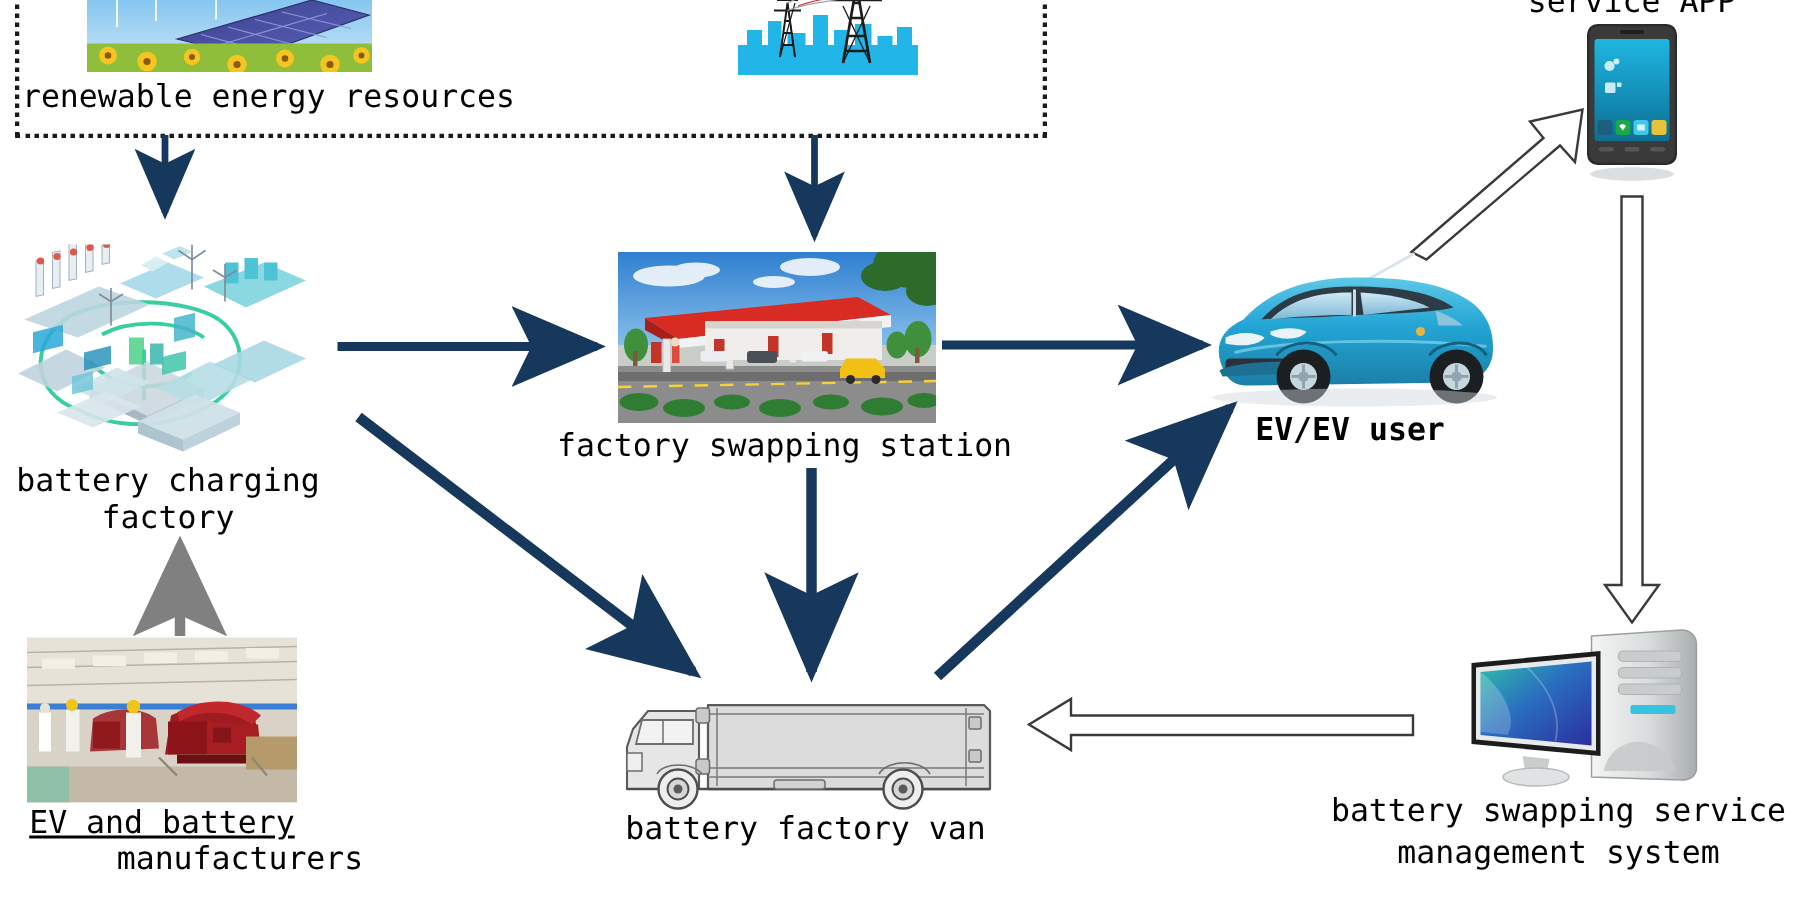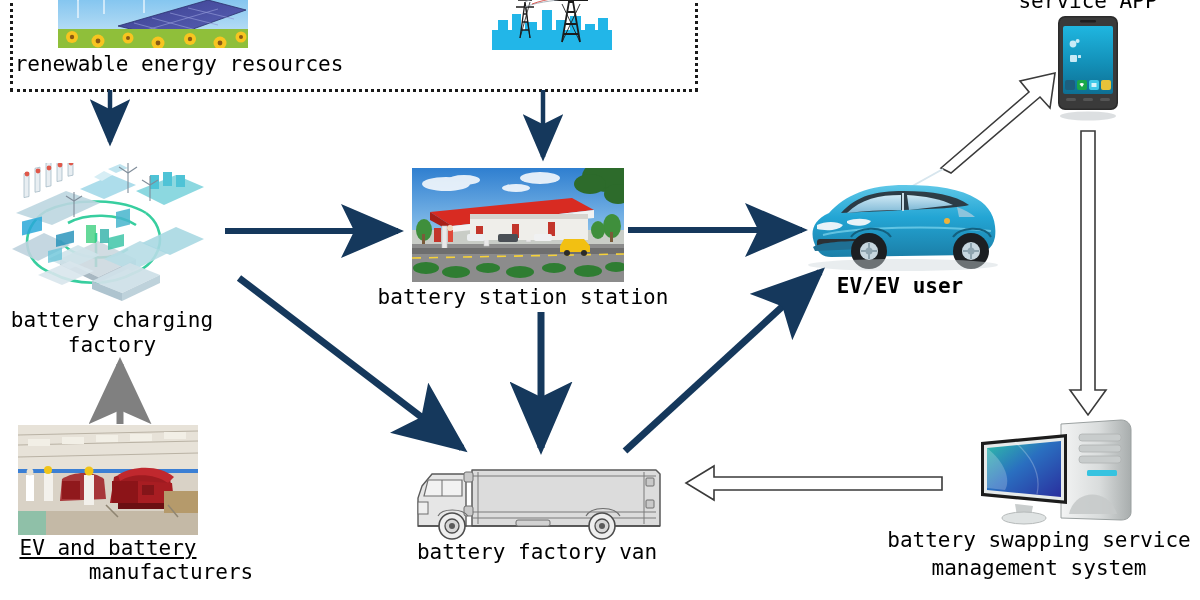--- a/index.html
+++ b/index.html
@@ -314,21 +314,21 @@
       <g fill="#b59a6b">
         <rect x="146" y="66" width="34" height="22"></rect>
       </g>
       <g stroke="#8f8572" stroke-width="1.5" fill="none">
         <line x1="88" y1="80" x2="100" y2="92"></line>
           <line x1="150" y1="80" x2="160" y2="92"></line>
       </g>
     </svg>
   </div>
   <div class="caption" style="left:8px;top:536px;width:200px;text-decoration:underline;">EV and battery</div>
-  <div class="caption" style="left:15px;top:560px;width:216px;padding-left:48px;">manufacturers</div>
+  <div class="caption" style="left:4px;top:560px;width:216px;padding-left:48px;">manufacturers</div>
 
   <div class="node" style="left:412px;top:168px;">
     <svg width="212" height="114" viewBox="0 0 212 114">
       <defs>
         <linearGradient id="stSky" x1="0" y1="0" x2="0" y2="1">
           <stop offset="0%" stop-color="#2f7fd0"></stop>
             <stop offset="60%" stop-color="#8fc4ec"></stop>
           <stop offset="100%" stop-color="#d3e7f6"></stop>
         </linearGradient>
       </defs>
@@ -392,21 +392,21 @@
         <ellipse cx="12" cy="62" rx="8" ry="11"></ellipse>
           <ellipse cx="200" cy="58" rx="9" ry="12"></ellipse>
         <ellipse cx="186" cy="62" rx="7" ry="9"></ellipse>
       </g>
       <g fill="#7a5b3a">
         <rect x="10" y="66" width="3" height="10"></rect>
           <rect x="198" y="64" width="3" height="10"></rect>
       </g>
     </svg>
   </div>
-  <div class="caption" style="left:368px;top:285px;width:310px;">battery station station</div>
+  <div class="caption" style="left:368px;top:285px;width:310px;">factory swapping station</div>
 
   <div class="node" style="left:404px;top:450px;">
     <svg width="270" height="92" viewBox="0 0 270 92">
       <g fill="#dcdcdc" stroke="#5a5a5a" stroke-width="1.5" stroke-linejoin="round">
         <path d="M68,20 L252,20 L256,24 L256,76 L68,76 Z"></path>
       </g>
       <g fill="#e6e6e6" stroke="#5a5a5a" stroke-width="1.4">
         <path d="M18,36 L28,24 L62,24 L62,76 L14,76 L14,48 Z"></path>
       </g>
       <path d="M24,30 L58,30 L58,46 L20,46 Z" fill="#f2f2f2" stroke="#6e6e6e" stroke-width="1.2"></path>

